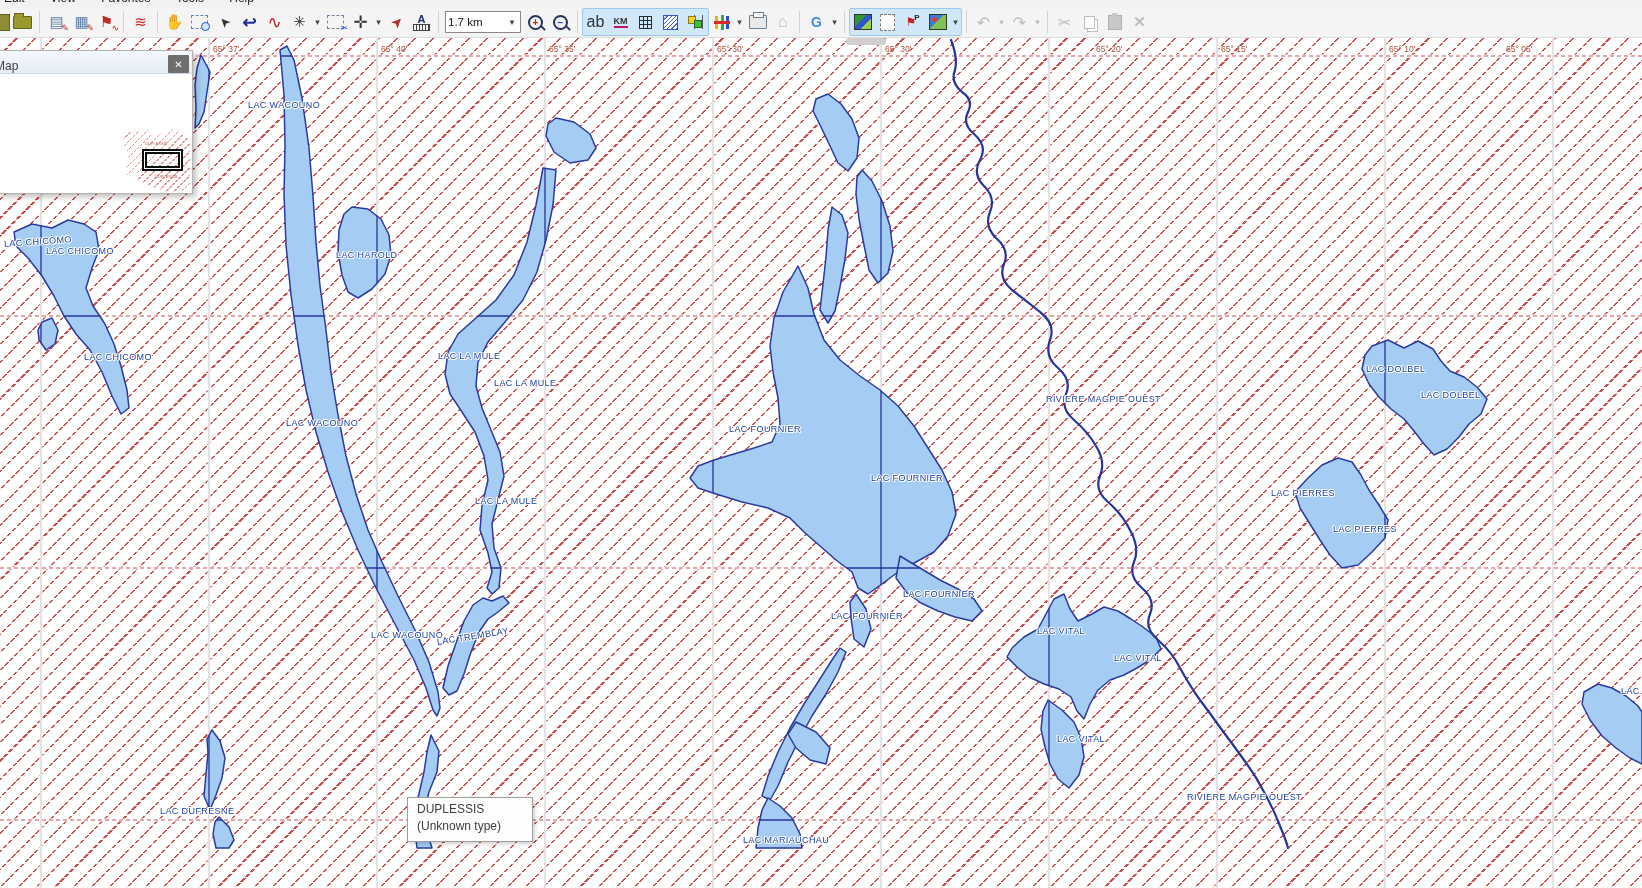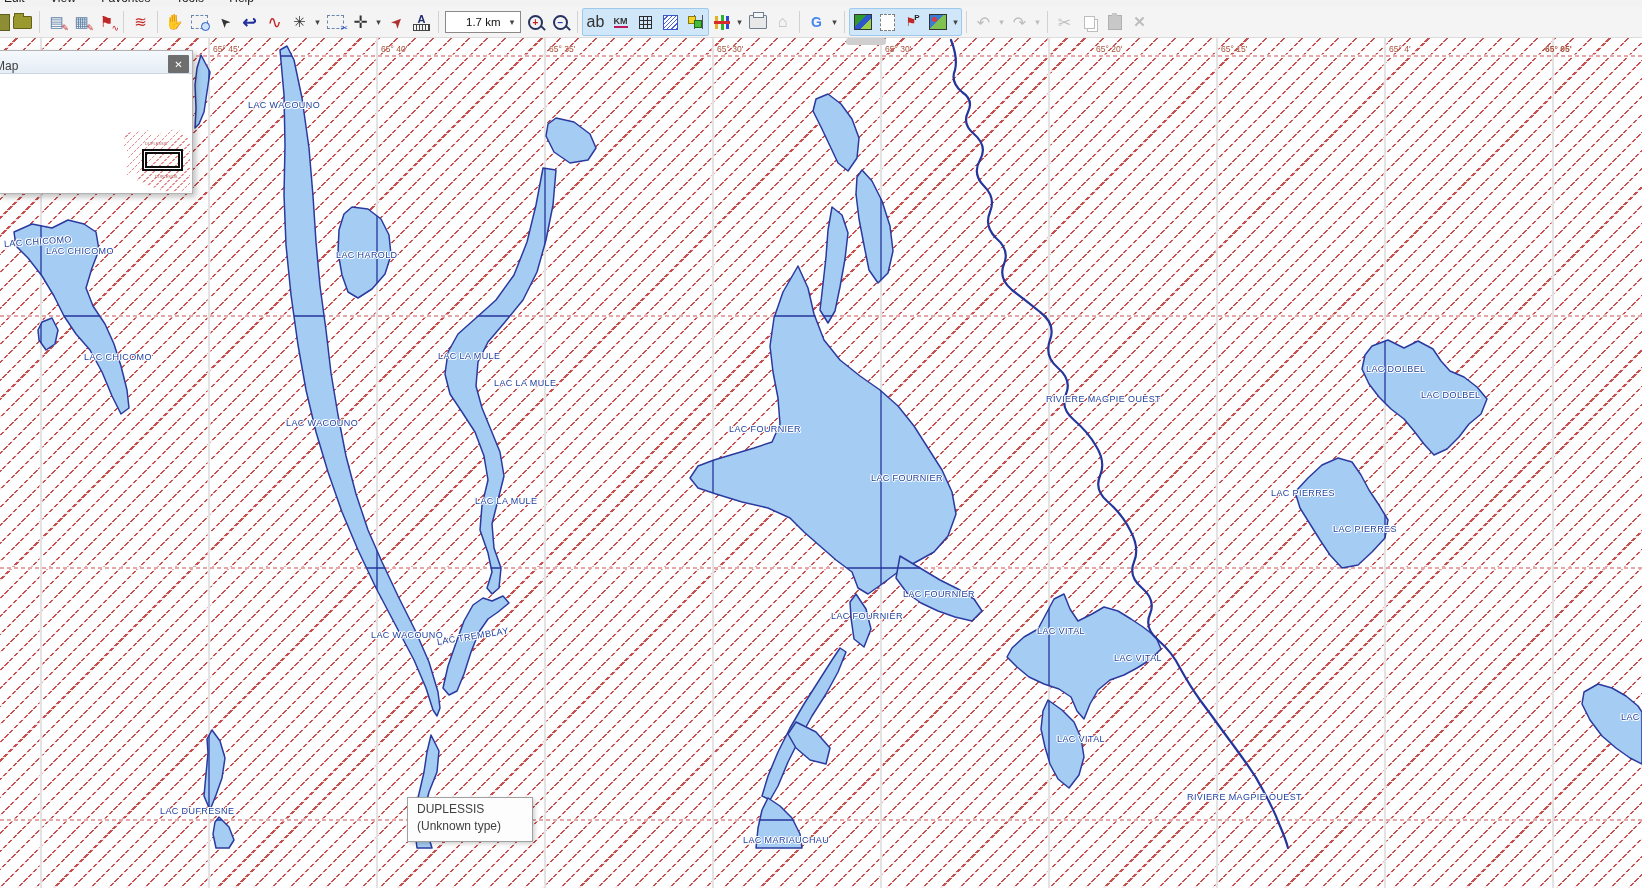--- a/index.html
+++ b/index.html
@@ -25,21 +25,21 @@
   .folder:before{content:"";position:absolute;left:0;top:-4px;width:8px;height:3px;background:#99992e;border:1px solid #62621a;border-bottom:none;}
   .ovl{position:absolute;right:0;bottom:1px;font-size:9px;line-height:9px;color:#c22323;}
   .red{color:#c12626;}
   .navy{color:#21309b;}
   .zrect{width:15px;height:12px;border:1px dashed #6a86ad;position:relative;}
   .zrect i{position:absolute;right:-3px;bottom:-3px;width:7px;height:7px;border:1.5px solid #2257c9;border-radius:50%;background:#cfe4f7;}
   .mag{width:11px;height:11px;border:2px solid #27335e;border-radius:50%;position:relative;display:flex;align-items:center;justify-content:center;
        font-size:10px;font-weight:bold;}
   .mag:after{content:"";position:absolute;width:6px;height:2px;background:#27335e;right:-5px;bottom:-1px;transform:rotate(45deg);}
   .combo{height:22px;width:76px;background:#fff;border:1px solid #8a8a8a;display:flex;align-items:center;font-size:11.5px;color:#111;
-         padding-left:20px;box-sizing:border-box;flex:none;margin:0 2px;}
+         padding-left:2px;box-sizing:border-box;flex:none;margin:0 2px;}
   .combo .cdd{margin-left:auto;width:16px;text-align:center;color:#444;font-size:9px;}
   .grid-ic{width:13px;height:13px;background:
       repeating-linear-gradient(0deg,#2c2c2c 0 1px,transparent 1px 4px),
       repeating-linear-gradient(90deg,#2c2c2c 0 1px,transparent 1px 4px);}
   .hatch-ic{width:13px;height:13px;border:1px solid #3b55c9;background:repeating-linear-gradient(135deg,#fff 0 2px,#4b63d2 2px 3px);}
   .vert-ic{width:17px;height:14px;position:relative;background:repeating-linear-gradient(90deg,transparent 0 7px,#556 7px 8px);}
   .vert-ic i{position:absolute;width:6px;height:6px;}
   .vert-ic i:first-child{left:1px;top:1px;background:#f2d42a;border:1px solid #8a7a12;}
   .vert-ic i:last-child{right:2px;bottom:1px;background:#44bb3a;border:1px solid #1f6b1a;}
   .trk-ic{width:16px;height:15px;position:relative;}
@@ -249,29 +249,29 @@
       <line x1="1385" y1="38" x2="1385" y2="888"></line>
         <line x1="1553" y1="38" x2="1553" y2="888"></line>
       <line x1="0" y1="56" x2="1642" y2="56"></line>
         <line x1="0" y1="316" x2="1642" y2="316"></line>
       <line x1="0" y1="568" x2="1642" y2="568"></line>
         <line x1="0" y1="820" x2="1642" y2="820"></line>
     </g>
   </svg>
 
   <div class="labels" id="grid-labels">
-      <span class="grid-label" style="left: 213px; top: 44px;">65° 45'</span>
+      <span class="grid-label" style="left: 213px; top: 44px;">65° 37'</span>
       <span class="grid-label" style="left: 381px; top: 44px;">65° 40'</span>
       <span class="grid-label" style="left: 549px; top: 44px;">65° 35'</span>
       <span class="grid-label" style="left: 717px; top: 44px;">65° 30'</span>
       <span class="grid-label" style="left: 885px; top: 44px;">65° 30'</span>
       <span class="grid-label" style="left: 1096px; top: 44px;">65° 20'</span>
       <span class="grid-label" style="left: 1221px; top: 44px;">65° 15'</span>
-      <span class="grid-label" style="left: 1389px; top: 44px;">65° 4'</span>
-      <span class="grid-label" style="left: 1545px; top: 44px; font-weight: bold;">65° 05'</span>
+      <span class="grid-label" style="left: 1389px; top: 44px;">65° 10'</span>
+      <span class="grid-label" style="left: 1506px; top: 44px;">65° 05'</span>
     </div>
   <div class="labels" id="map-labels">
       <span class="map-label" style="left: 248px; top: 100px;">LAC WACOUNO</span>
       <span class="map-label" style="left: 4px; top: 239px; transform: rotate(-4deg);">LAC CHICOMO</span>
       <span class="map-label" style="left: 46px; top: 246px;">LAC CHICOMO</span>
       <span class="map-label" style="left: 84px; top: 352px;">LAC CHICOMO</span>
       <span class="map-label" style="left: 336px; top: 250px;">LAC HAROLD</span>
       <span class="map-label" style="left: 438px; top: 351px;">LAC LA MULE</span>
       <span class="map-label" style="left: 494px; top: 378px;">LAC LA MULE</span>
       <span class="map-label" style="left: 475px; top: 496px;">LAC LA MULE</span>
@@ -286,21 +286,21 @@
       <span class="map-label" style="left: 1187px; top: 792px;">RIVIERE MAGPIE OUEST</span>
       <span class="map-label" style="left: 1366px; top: 364px;">LAC DOLBEL</span>
       <span class="map-label" style="left: 1421px; top: 390px;">LAC DOLBEL</span>
       <span class="map-label" style="left: 1271px; top: 488px;">LAC PIERRES</span>
       <span class="map-label" style="left: 1333px; top: 524px;">LAC PIERRES</span>
       <span class="map-label" style="left: 1037px; top: 626px;">LAC VITAL</span>
       <span class="map-label" style="left: 1114px; top: 653px;">LAC VITAL</span>
       <span class="map-label" style="left: 1057px; top: 734px;">LAC VITAL</span>
       <span class="map-label" style="left: 160px; top: 806px;">LAC DUFRESNE</span>
       <span class="map-label" style="left: 743px; top: 835px;">LAC MARIAUCHAU</span>
-      <span class="map-label" style="left: 1621px; top: 712px;">LAC</span>
+      <span class="map-label" style="left: 1621px; top: 686px;">LAC</span>
     </div>
 
   <div class="pill"></div>
 
   <div class="menubar">
     <div class="mrow">
       <span class="mi">Edit</span>
       <span class="mi">View</span>
       <span class="mi">Favorites</span>
       <span class="mi">Tools</span>

